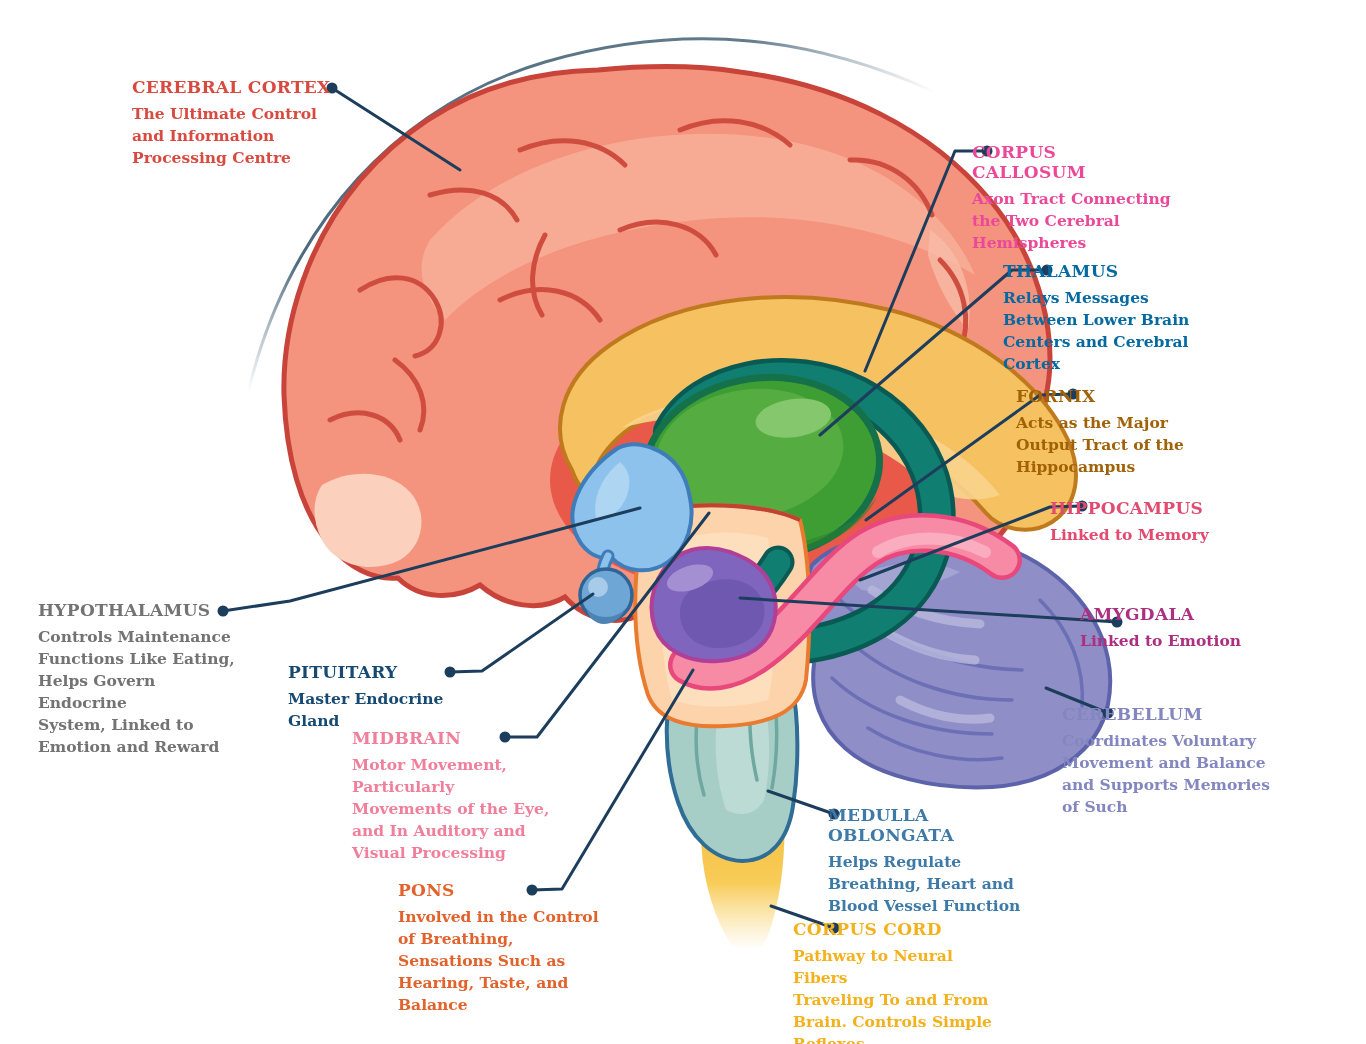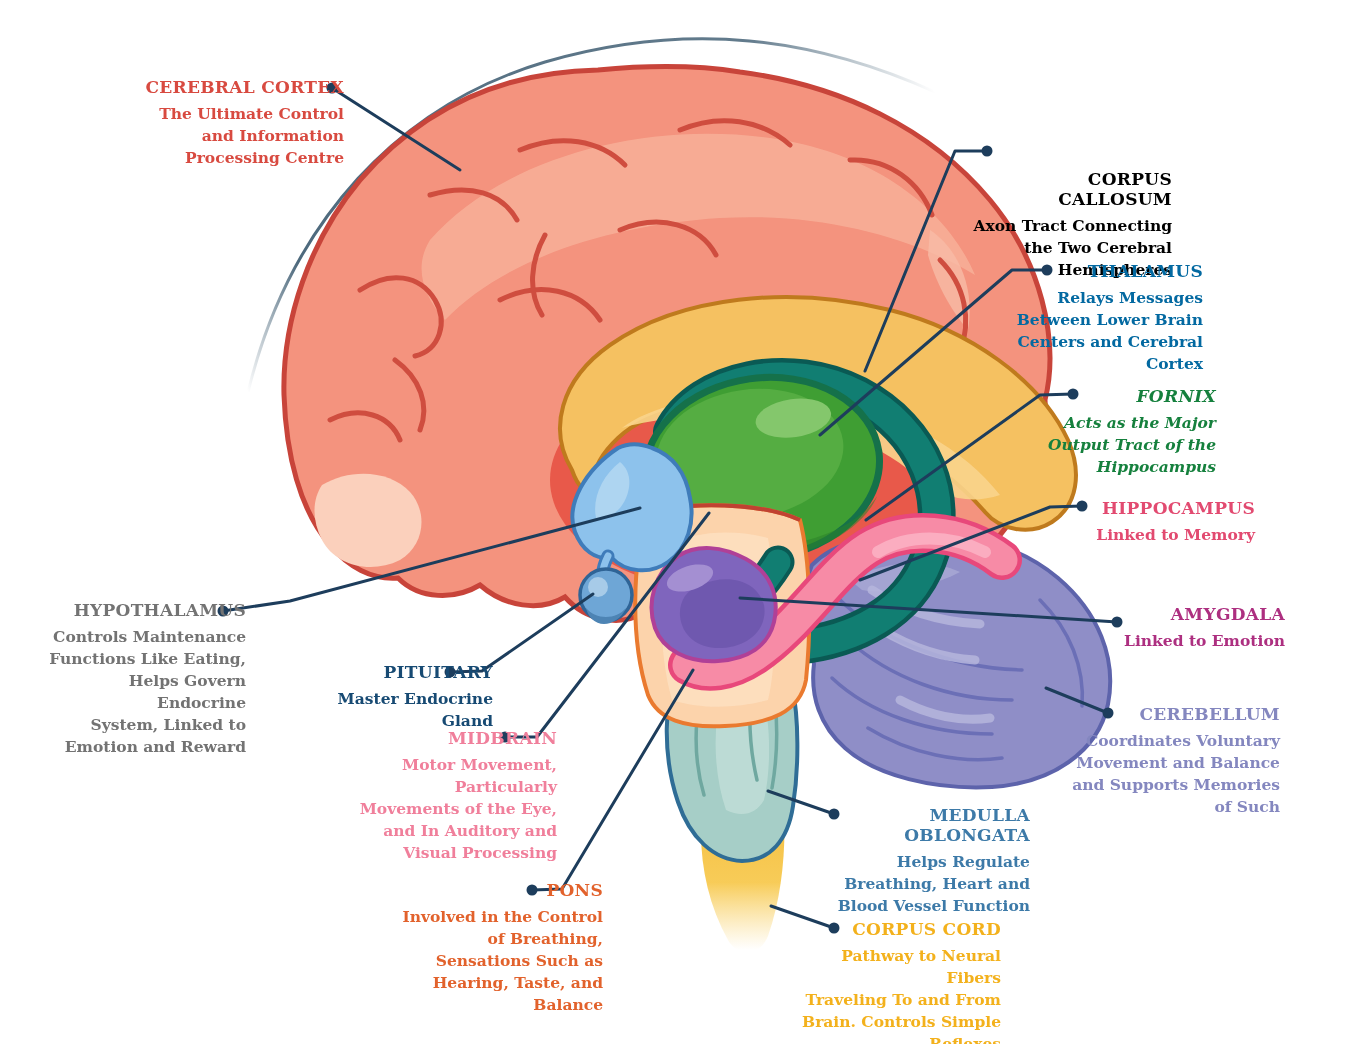--- a/index.html
+++ b/index.html
@@ -1,19 +1,19 @@
 <!DOCTYPE html>
 <html><head>
 <meta charset="utf-8">
 <style>
   html,body{margin:0;padding:0;background:#ffffff;}
   #stage{position:relative;width:1366px;height:1044px;background:#ffffff;overflow:hidden;
          font-family:"DejaVu Serif",serif;}
   #brain-svg{position:absolute;left:0;top:0;}
-  .label{position:absolute;text-align:right;font-weight:bold;}
+  .label{position:absolute;text-align:left;font-weight:bold;}
   .label-title{font-size:17px;letter-spacing:.3px;line-height:20px;}
   .label-desc{font-size:15.5px;line-height:22px;margin-top:6px;white-space:pre-line;}
   .lbl-cerebral-cortex{left:132px;top:77px;width:212px;}
   .lbl-corpus-callosum{left:972px;top:142px;width:200px;}
   .lbl-thalamus{left:1003px;top:261px;width:200px;}
   .lbl-fornix{left:1016px;top:386px;width:200px;}
   .lbl-hippocampus{left:1050px;top:498px;width:205px;}
   .lbl-amygdala{left:1080px;top:604px;width:205px;}
   .lbl-cerebellum{left:1062px;top:704px;width:218px;}
   .lbl-medulla-oblongata{left:828px;top:805px;width:202px;}
@@ -198,34 +198,34 @@
     <circle cx="223" cy="611" r="5.5"></circle>
   </g>
 </svg>
 
 <div class="label lbl-cerebral-cortex" style="color: rgb(216, 74, 64);">
   <div class="label-title">CEREBRAL CORTEX</div>
   <div class="label-desc">The Ultimate Control
 and Information
 Processing Centre</div>
 </div>
-<div class="label lbl-corpus-callosum" style="color: #000000; margin-top: 27px;">
+<div class="label lbl-corpus-callosum" style="color: #ec4899;">
   <div class="label-title">CORPUS CALLOSUM</div>
   <div class="label-desc">Axon Tract Connecting
 the Two Cerebral
 Hemispheres</div>
 </div>
 <div class="label lbl-thalamus" style="color: #0369a1;">
   <div class="label-title">THALAMUS</div>
   <div class="label-desc">Relays Messages
 Between Lower Brain
 Centers and Cerebral
 Cortex</div>
 </div>
-<div class="label lbl-fornix" style="color: #15803d; font-style: italic;">
+<div class="label lbl-fornix" style="color: #a16207;">
   <div class="label-title">FORNIX</div>
   <div class="label-desc">Acts as the Major
 Output Tract of the
 Hippocampus</div>
 </div>
 <div class="label lbl-hippocampus" style="color: rgb(226, 74, 112);">
   <div class="label-title">HIPPOCAMPUS</div>
   <div class="label-desc">Linked to Memory</div>
 </div>
 <div class="label lbl-amygdala" style="color: rgb(173, 47, 128);">

